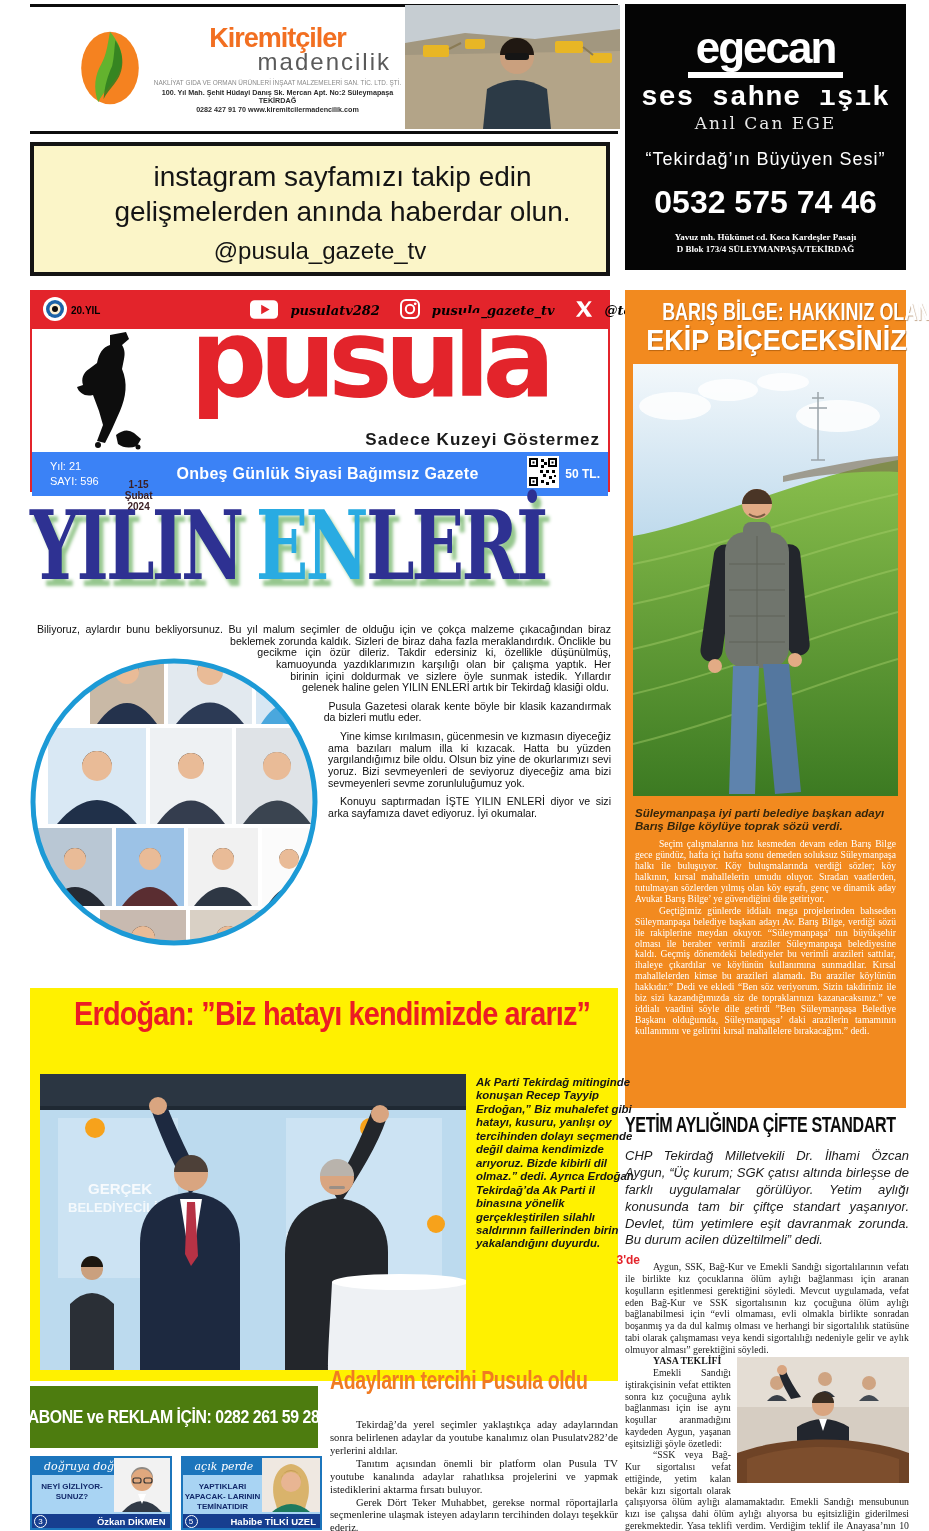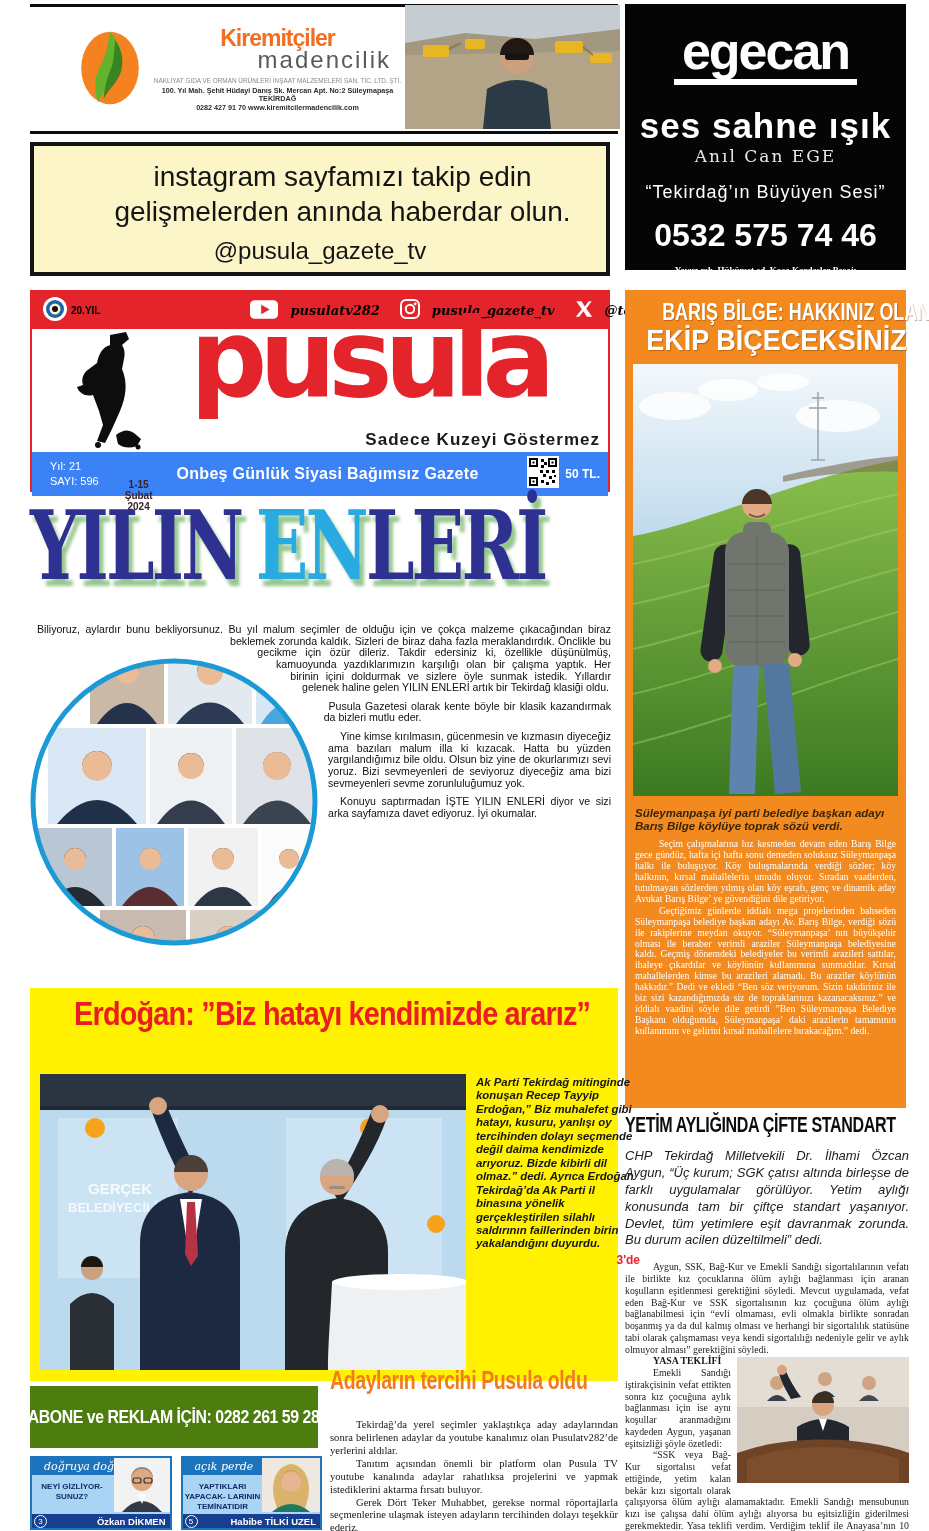--- a/index.html
+++ b/index.html
@@ -5,33 +5,33 @@
   html,body{margin:0;padding:0;background:#ffffff;}
   #page{position:relative;width:929px;height:1531px;background:#fff;overflow:hidden;
         font-family:"Liberation Sans",sans-serif;color:#111;}
   .abs{position:absolute;box-sizing:border-box;}
 
   
   .ad-kirem{left:30px;top:4px;width:588px;height:130px;border-top:3px solid #0d0d0d;
             border-bottom:3px solid #0d0d0d;background:#fff;display:flex;align-items:center;}
   .kirem-logo{margin-left:48px;flex:0 0 72px;}
   .kirem-text{flex:0 0 255px;text-align:center;line-height:1;}
-  .kirem-brand{font-size:23px;font-weight:800;color:#f26f21;letter-spacing:-1px;}
+  .kirem-brand{font-size:27px;font-weight:800;color:#f26f21;letter-spacing:-1px;}
   .kirem-sub{font-size:24px;color:#5a5a5a;margin-top:-2px;letter-spacing:2px;text-align:right;padding-right:14px;}
   .kirem-l1{font-size:6.4px;color:#8a8a8a;margin-top:6px;}
   .kirem-l2{font-size:7.2px;color:#2c2c2c;font-weight:bold;margin-top:3px;}
   .kirem-l3{font-size:7.2px;color:#2c2c2c;font-weight:bold;margin-top:2px;}
   .kirem-photo{margin-left:auto;}
 
   
   .ad-egecan{left:625px;top:4px;width:281px;height:266px;background:#050505;color:#fff;
              text-align:center;padding-top:24px;}
-  .ege-title{display:inline-block;font-size:52px;font-weight:800;letter-spacing:-2px;line-height:.9;
+  .ege-title{display:inline-block;font-size:44px;font-weight:800;letter-spacing:-2px;line-height:.9;
              border-bottom:6px solid #fff;padding:0 8px 4px;}
-  .ege-sub{font-size:35px;font-weight:800;letter-spacing:1px;margin-top:21px;}
+  .ege-sub{font-size:28px;font-weight:800;letter-spacing:1px;margin-top:4px;font-family:Liberation Mono, monospace;}
   .ege-person{font-size:17px;font-weight:400;color:#e8e8e8;letter-spacing:2px;font-family:"DejaVu Serif",serif;}
   .ege-slogan{font-size:18px;margin-top:16px;letter-spacing:1px;}
   .ege-phone{font-size:32px;font-weight:800;margin-top:14px;}
   .ege-addr{font-size:9px;font-weight:bold;font-family:"Liberation Serif",serif;margin-top:10px;line-height:1.4;}
 
   
   .banner-ig{left:30px;top:142px;width:580px;height:134px;background:#fbf5c8;border:4px solid #141414;
              text-align:center;padding-top:13px;}
   .ig-line{font-size:28px;color:#141414;line-height:1.25;padding-left:45px;}
   .ig-handle{font-size:24px;color:#141414;margin-top:8px;}

